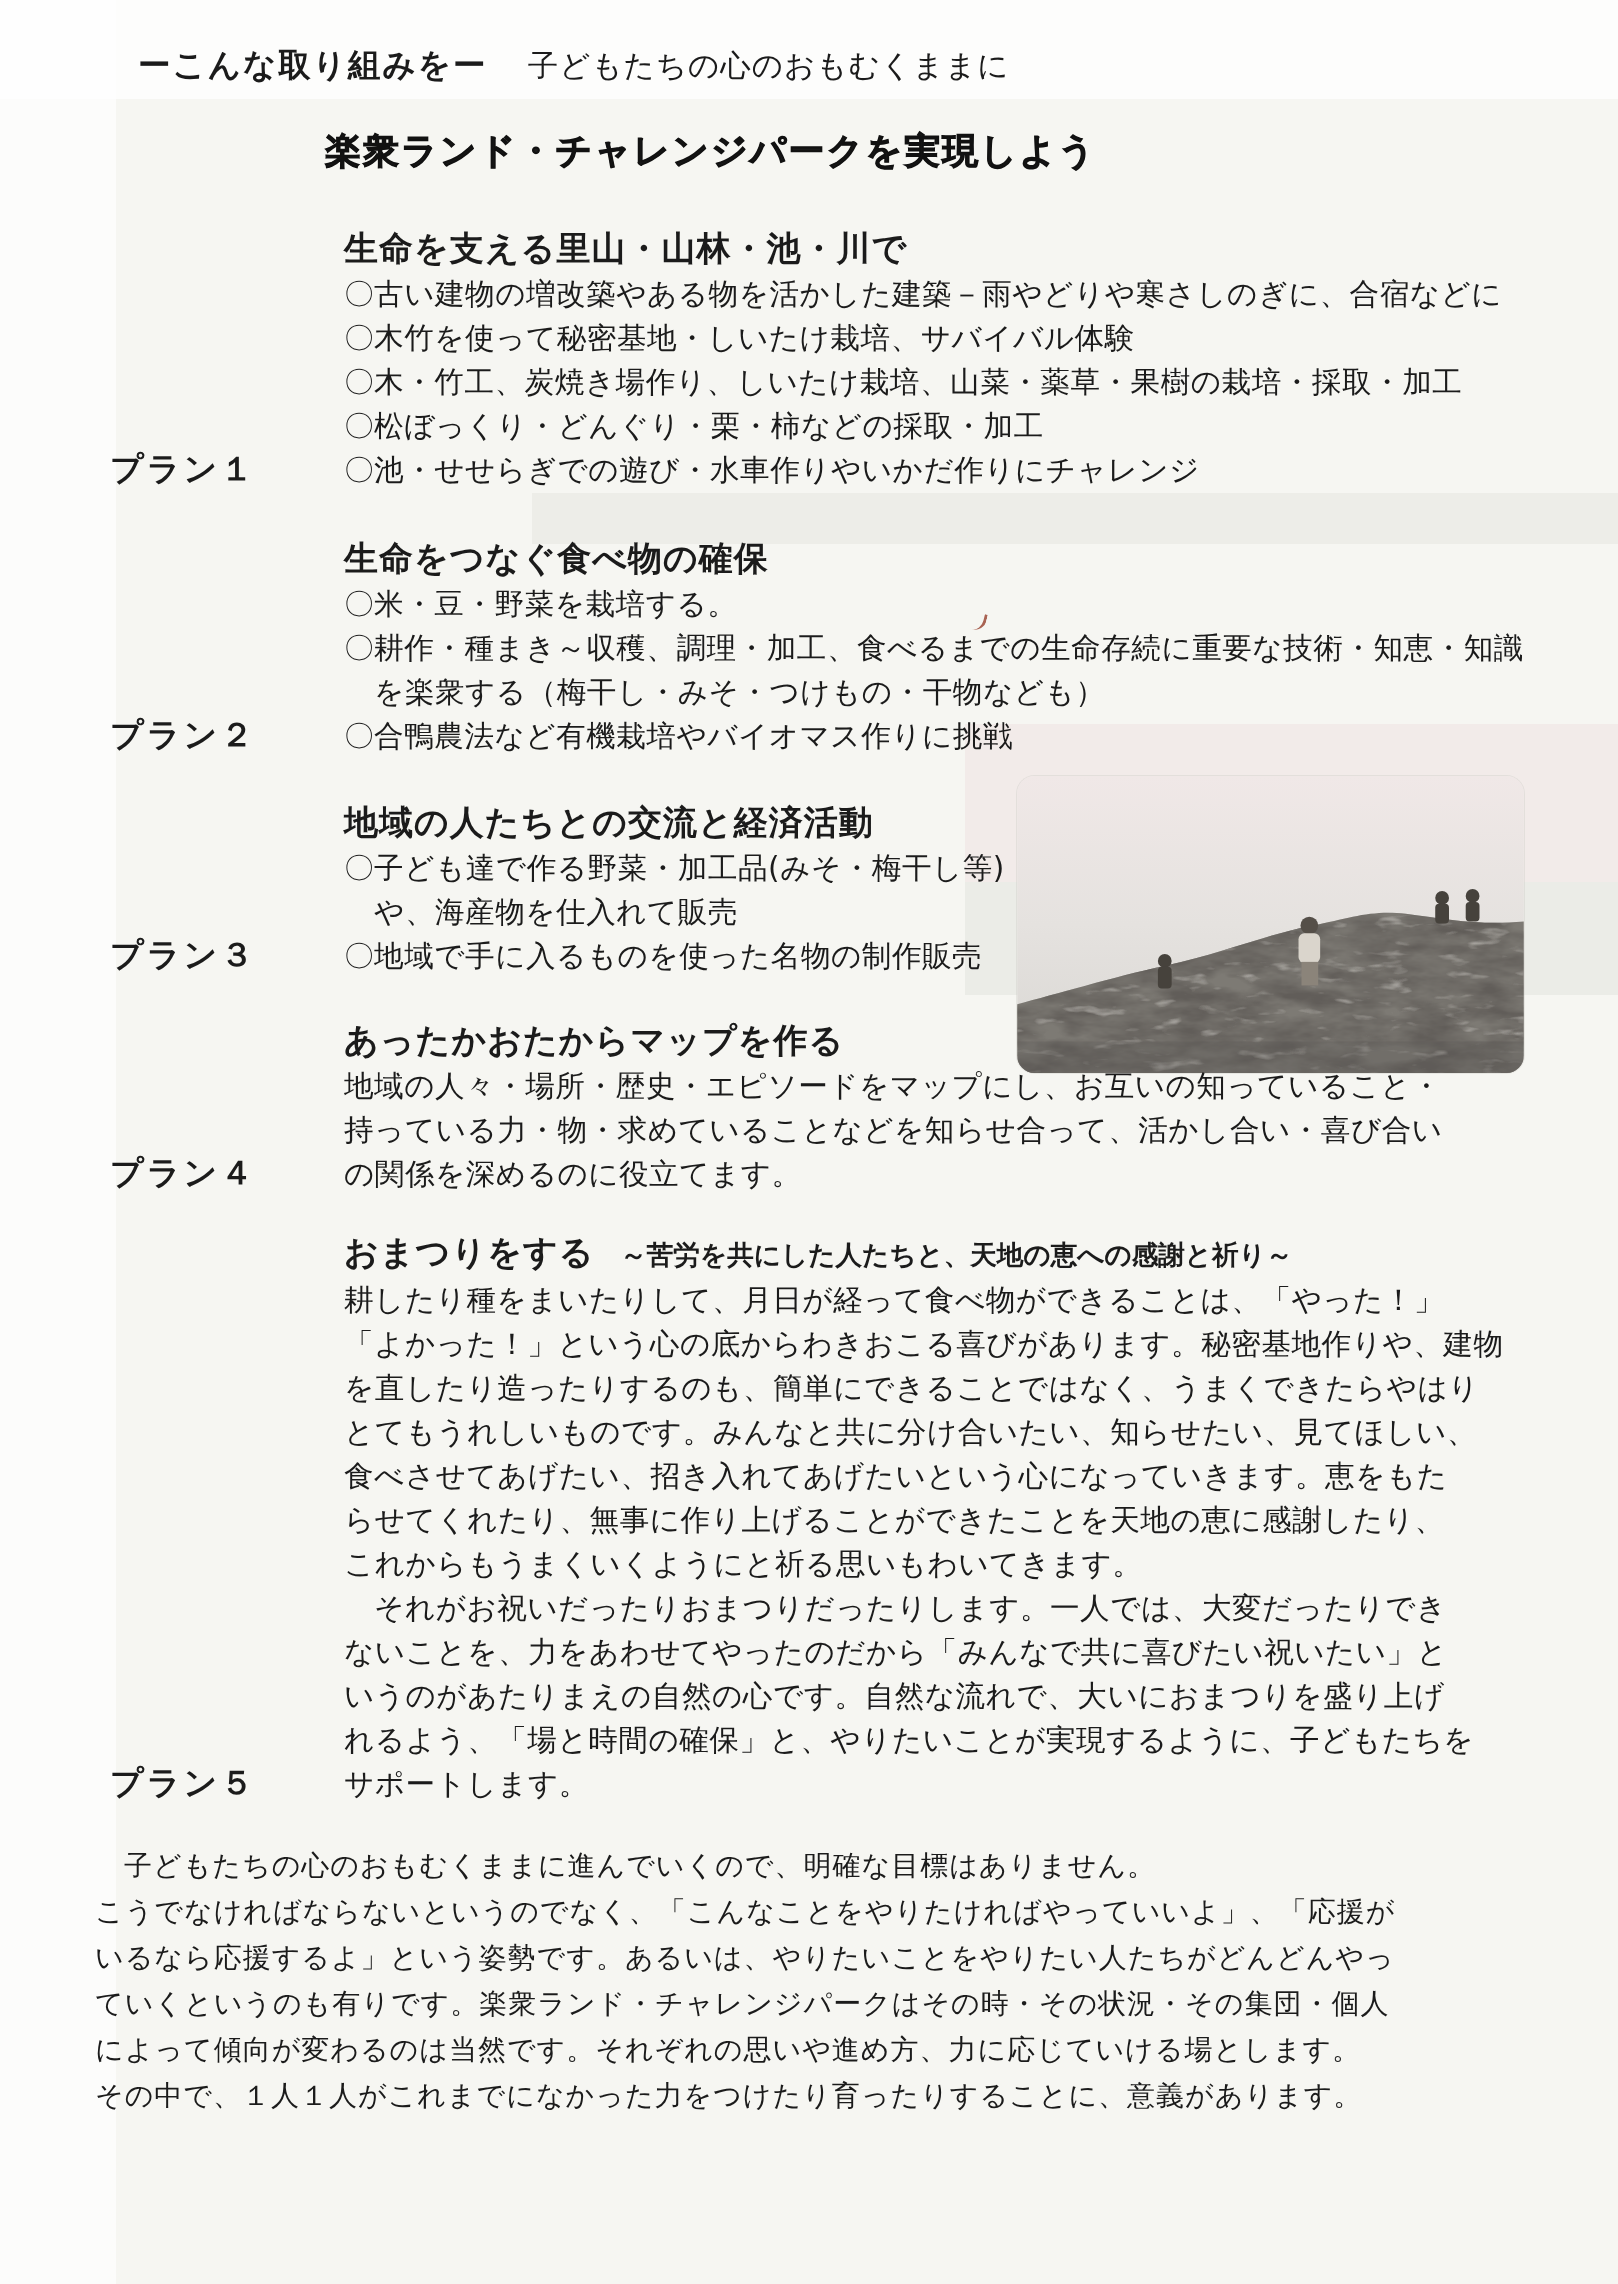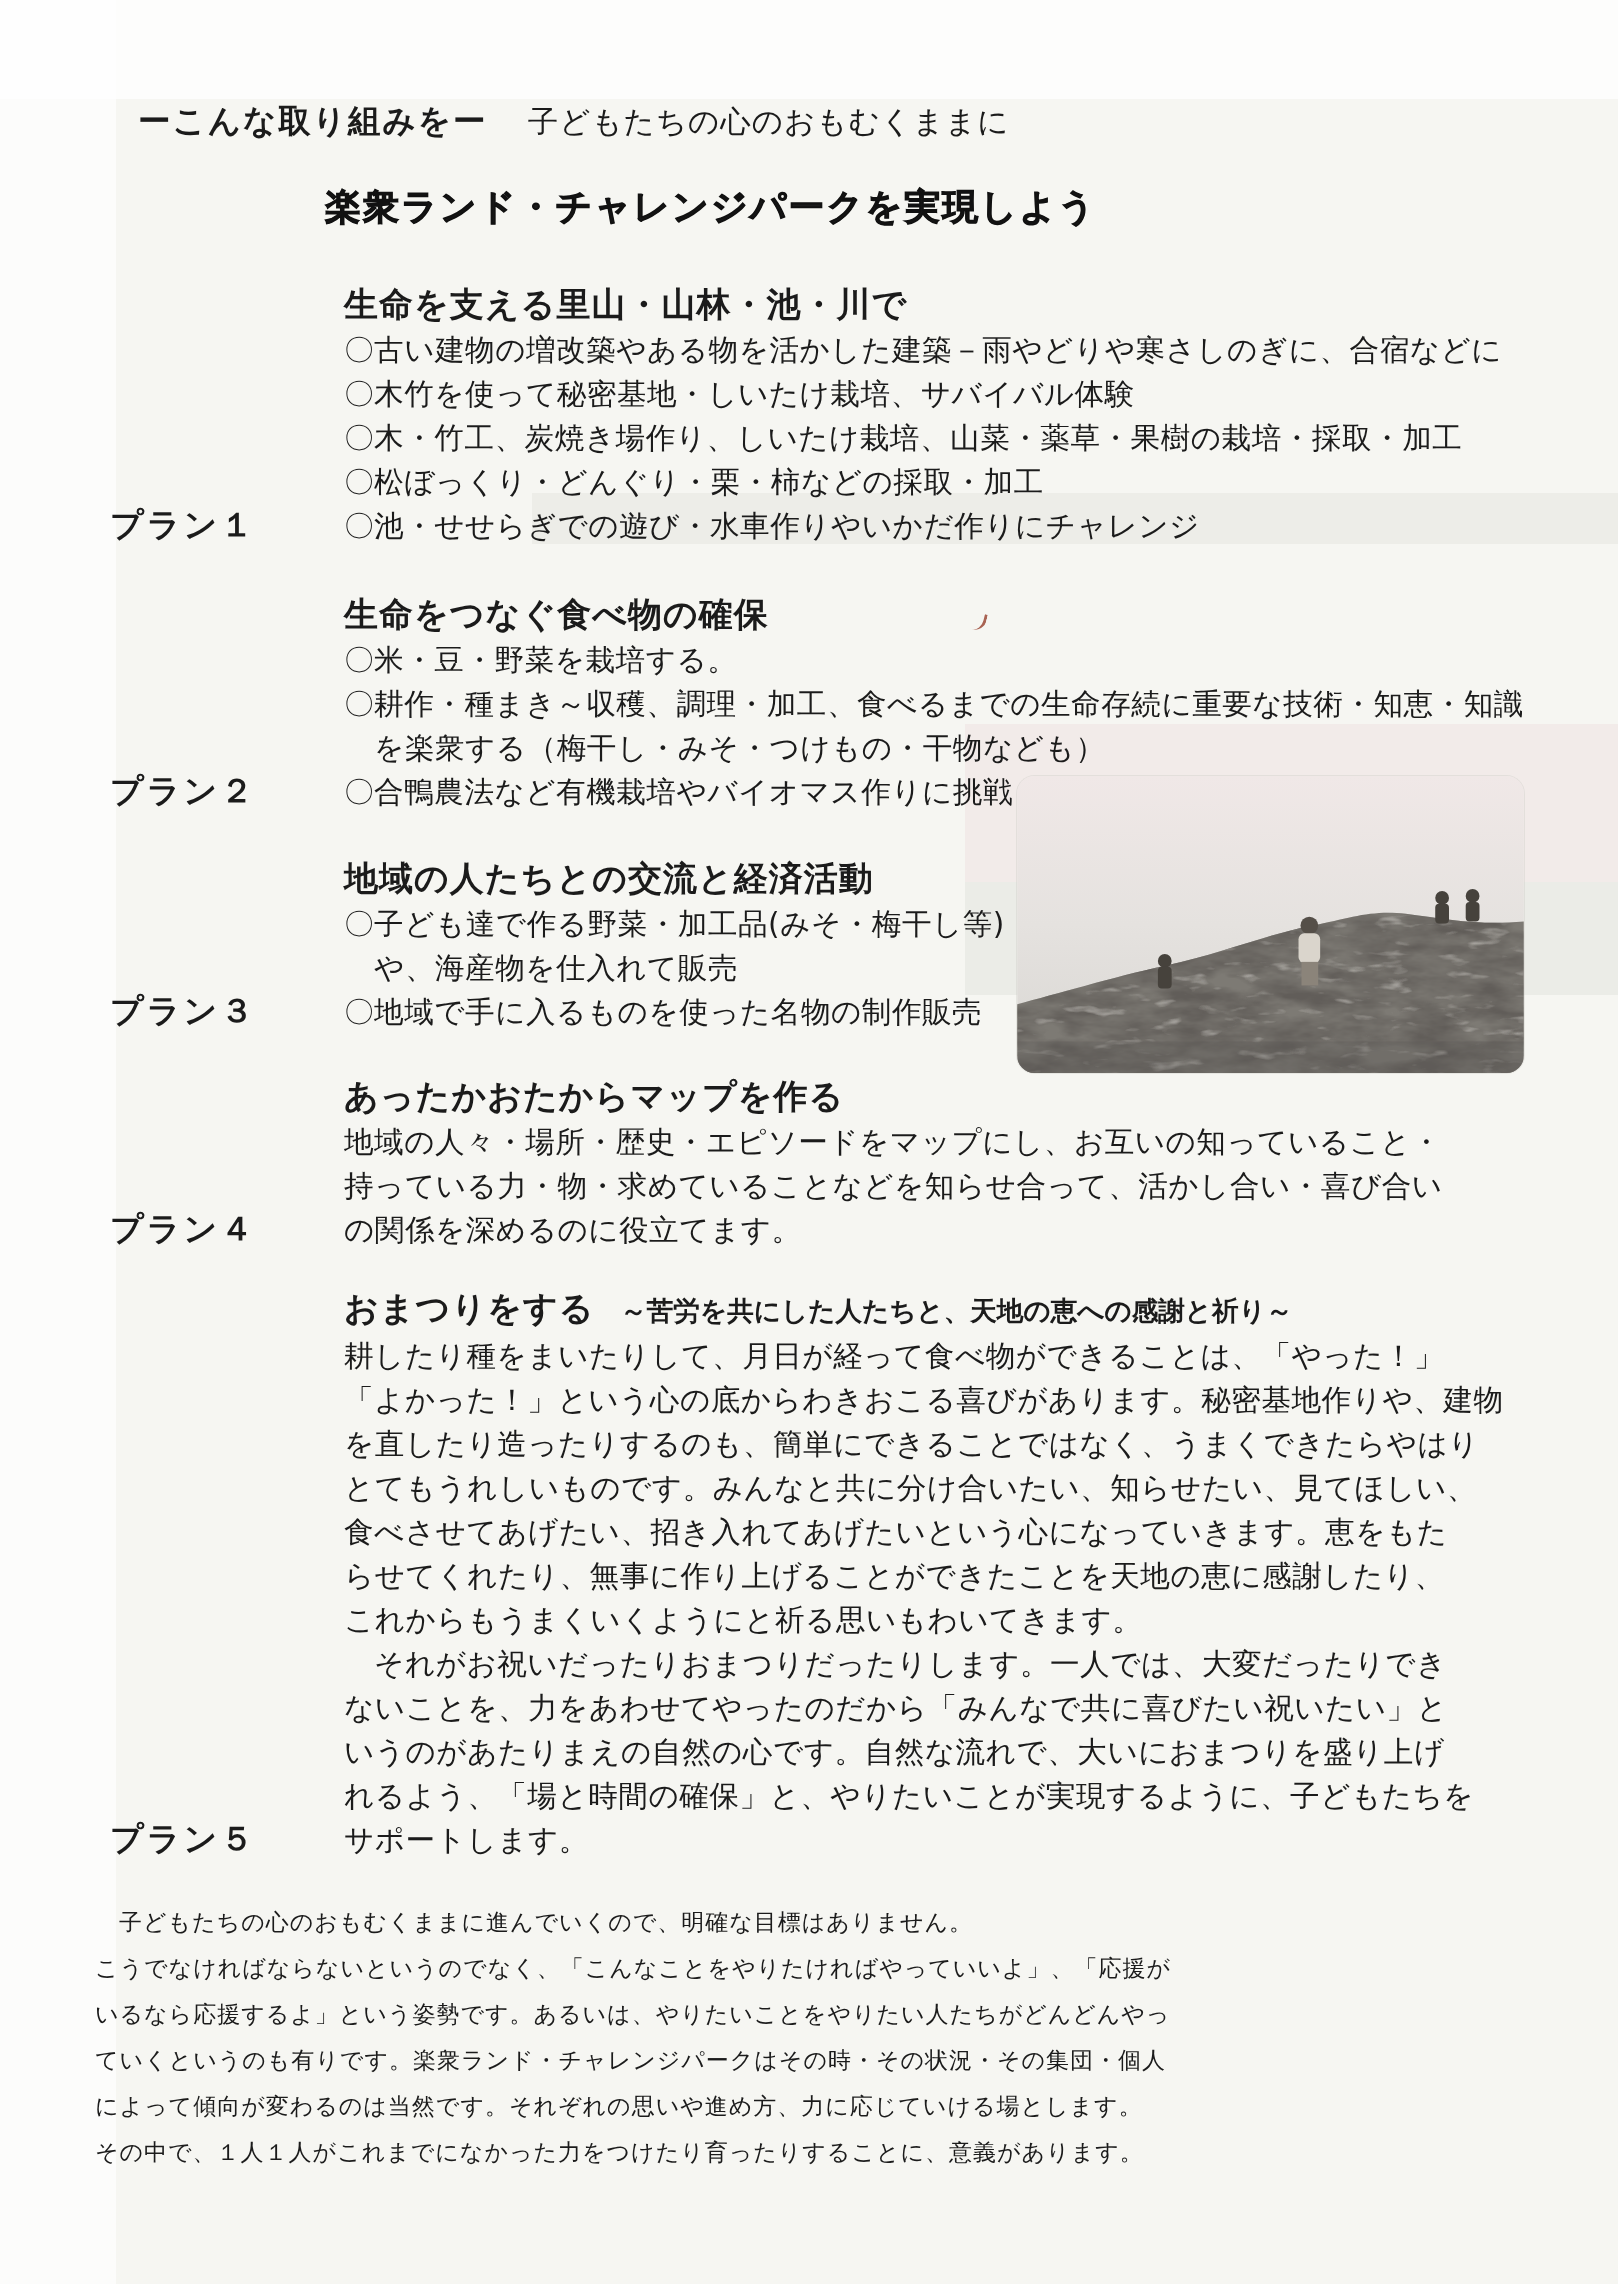--- a/index.html
+++ b/index.html
@@ -18,21 +18,21 @@
   
   .margin-top-strip{position:absolute;left:0;top:0;width:1618px;height:99px;background:rgba(255,255,255,0.75);}
   .margin-left-strip{position:absolute;left:0;top:0;width:116px;height:2284px;background:rgba(255,255,255,0.65);}
   
   .band{position:absolute;pointer-events:none;}
   .band-a{top:493px;left:532px;width:1087px;height:51px;background:rgba(170,175,168,0.12);}
   .band-b{top:724px;left:965px;width:653px;height:158px;background:rgba(228,196,200,0.20);}
   .band-c{top:882px;left:965px;width:653px;height:113px;background:rgba(160,165,160,0.12);}
   .content{position:relative;z-index:2;}
 
-  .kicker-row{padding-top:100px;margin-left:138px;white-space:nowrap;}
+  .kicker-row{padding-top:44px;margin-left:138px;white-space:nowrap;}
   .kicker{font-size:32.5px;font-weight:800;letter-spacing:2px;}
   .kicker-note{font-size:30.5px;font-weight:500;margin-left:35px;letter-spacing:1px;}
 
   .doc-title{
     margin:33px 7px 0 325px;
     font-size:36px;font-weight:900;letter-spacing:2px;
     line-height:59px;white-space:nowrap;
     -webkit-text-stroke:1px #111;
   }
 
@@ -47,21 +47,21 @@
     font-size:33px;font-weight:800;letter-spacing:3px;
     line-height:47px;white-space:nowrap;
   }
   .plan-body{flex:1;}
   .plan-heading{font-size:34px;font-weight:800;line-height:47px;letter-spacing:1px;white-space:nowrap;}
   .plan-sub{font-size:26.6px;font-weight:800;margin-left:25.6px;letter-spacing:0;}
   .plan-items{margin-top:0;}
   .plan-item{font-size:29.6px;line-height:44px;letter-spacing:0.5px;white-space:nowrap;}
 
   .closing{margin:37px 0 0 95px;}
-  .closing-line{font-size:23px;line-height:46px;letter-spacing:1px;white-space:nowrap;}
+  .closing-line{font-size:28px;line-height:46px;letter-spacing:1px;white-space:nowrap;}
 
   .photo{
     position:absolute;left:1017px;top:776px;width:507px;height:297px;
     border-radius:17.7px;overflow:hidden;z-index:1;
     box-shadow:0 0 0 1px rgba(200,200,195,0.35);
   }
   .red-mark{
     position:absolute;left:973px;top:613px;width:9.9px;height:17.7px;
     border-right:3.9px solid #9c4a38;border-radius:0 0 11.8px 0;
     transform:rotate(14deg);opacity:0.85;z-index:3;

